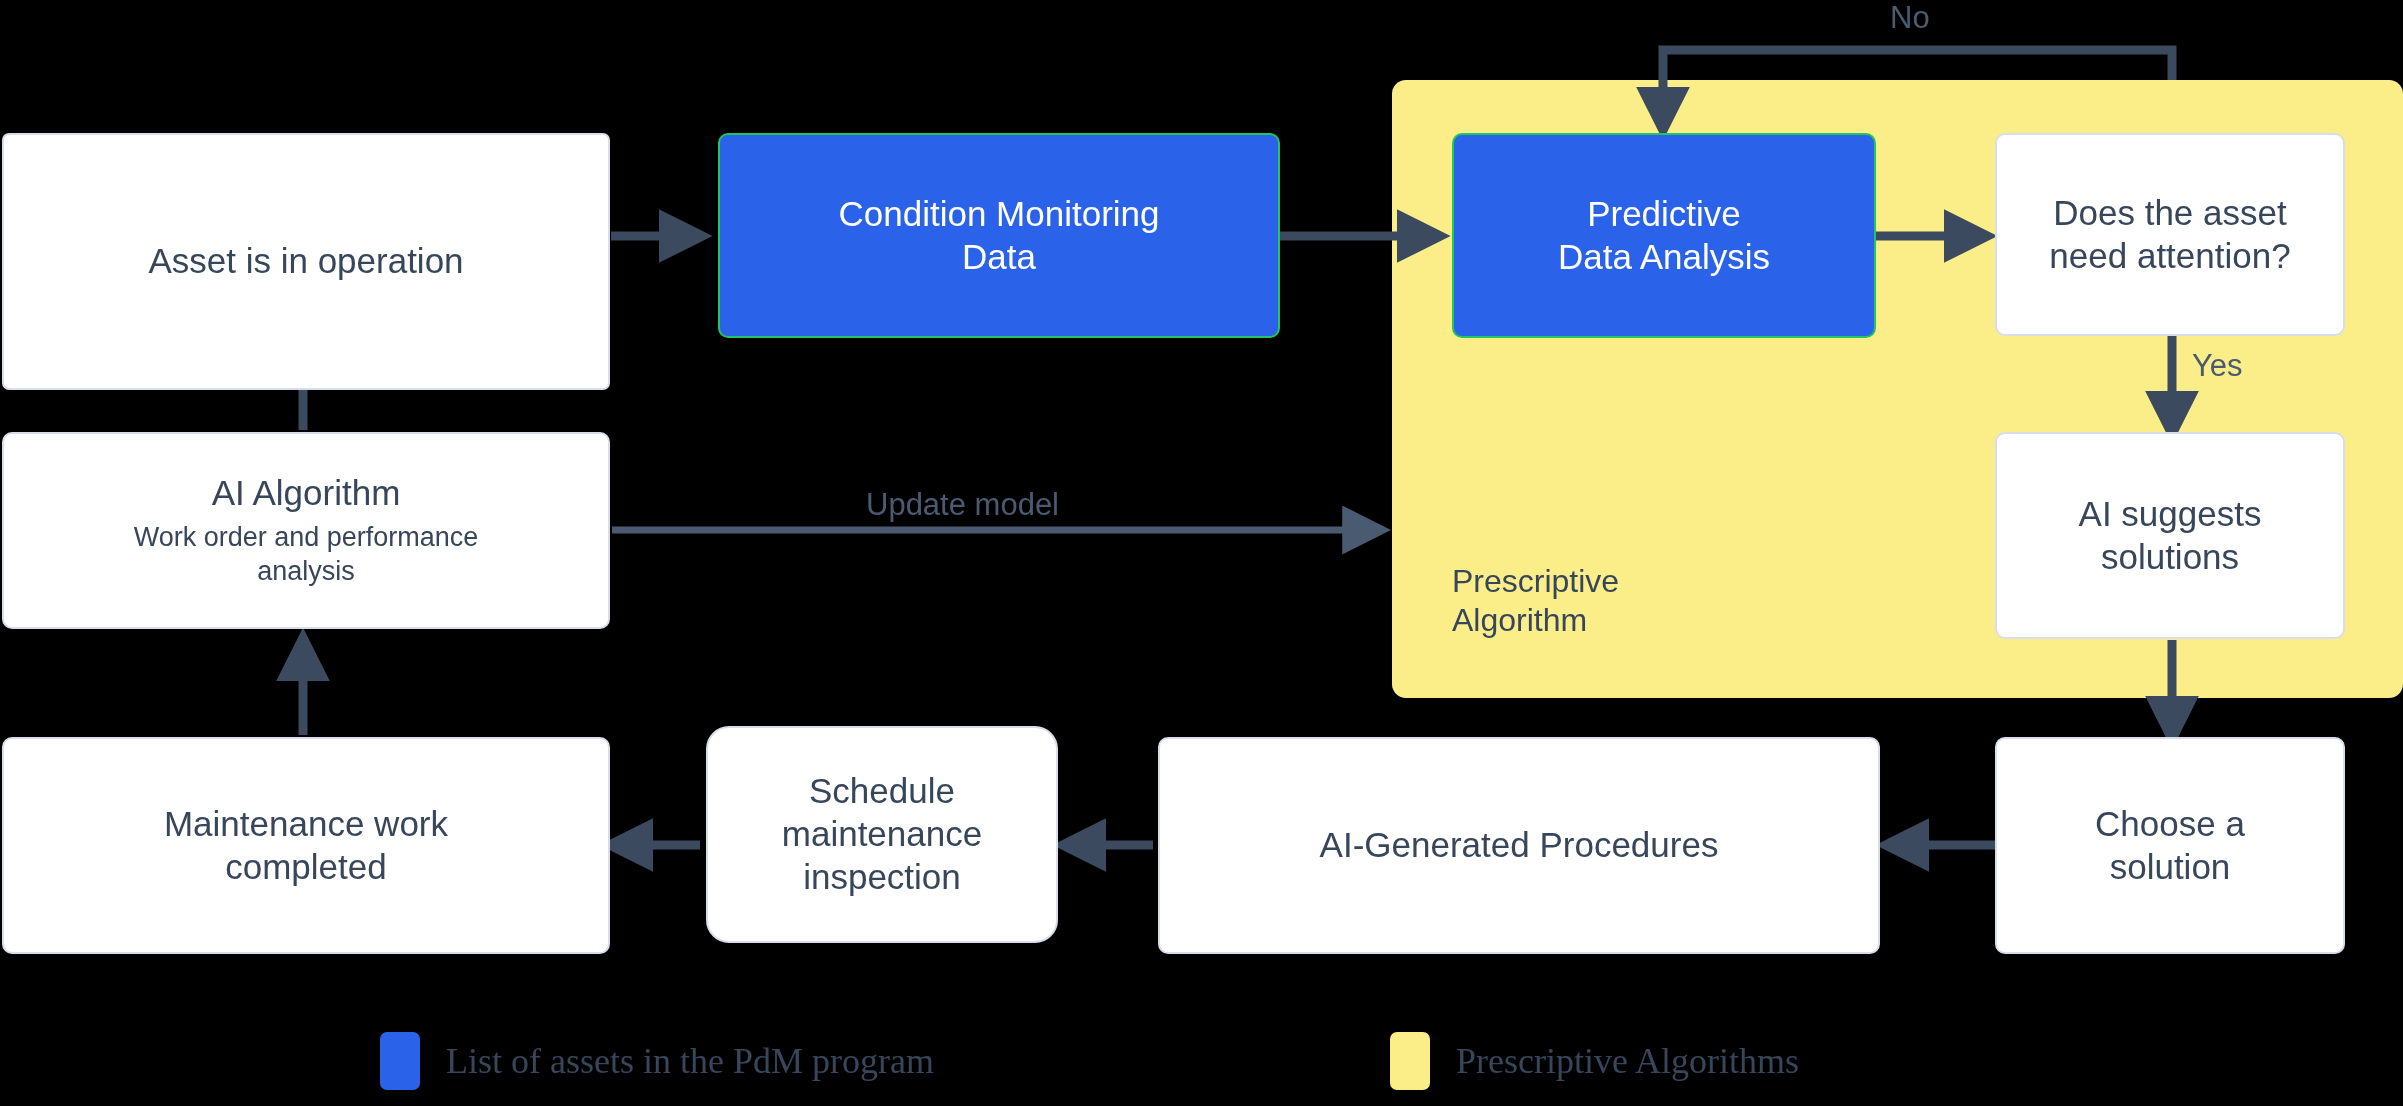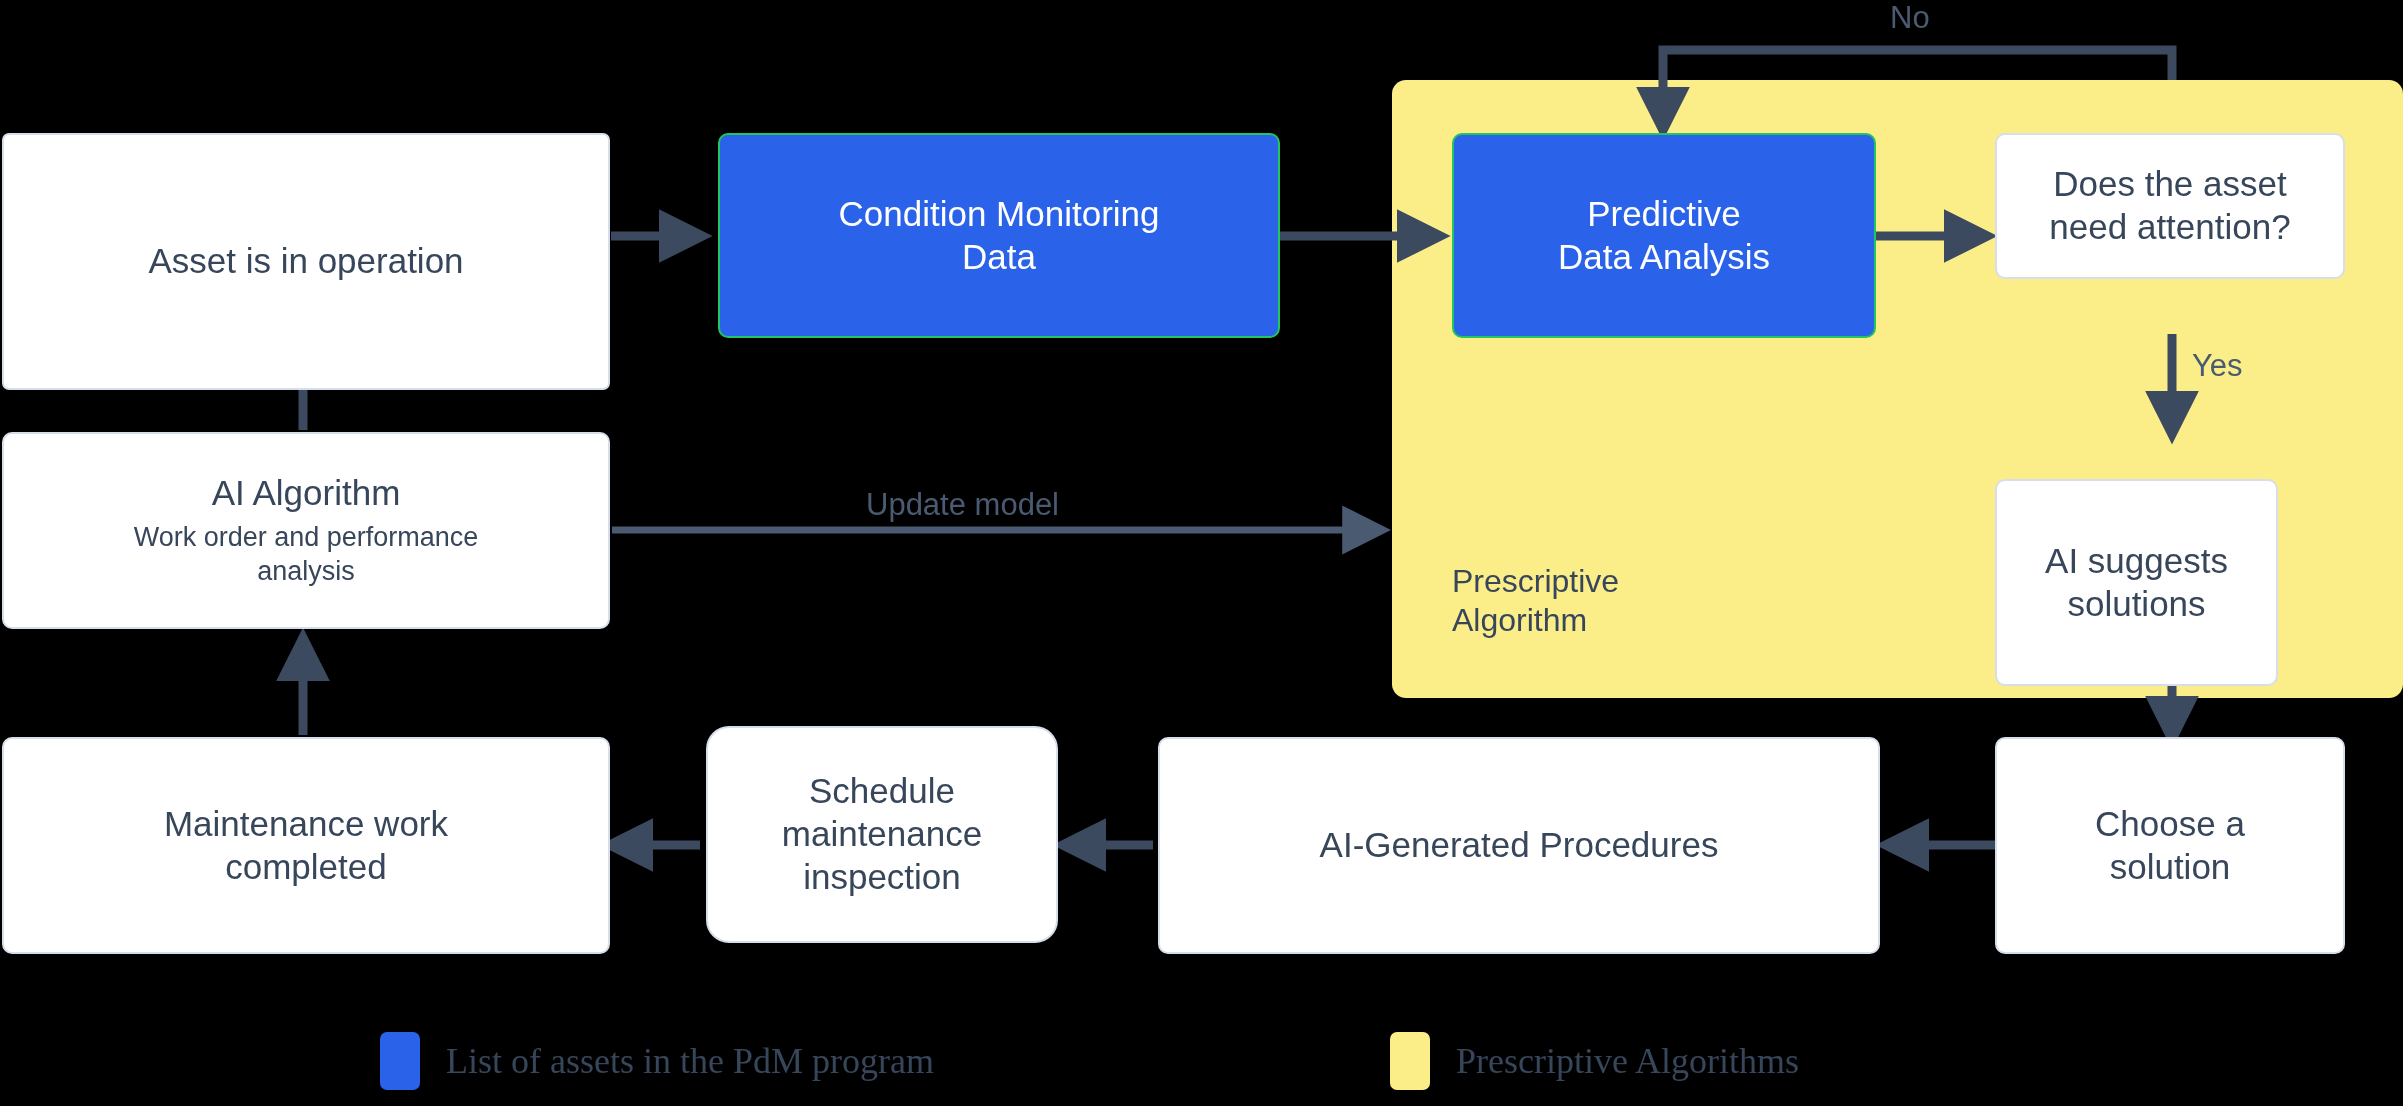--- a/index.html
+++ b/index.html
@@ -158,32 +158,32 @@
   <div class="node blue" style="left:718px; top:133px; width:562px; height:205px;">
     <div class="title">Condition Monitoring
 Data</div>
   </div>
 
   <div class="node blue" style="left:1452px; top:133px; width:424px; height:205px;">
     <div class="title">Predictive
 Data Analysis</div>
   </div>
 
-  <div class="node white" style="left:1995px; top:133px; width:350px; height:146px;">
+  <div class="node white" style="left:1995px; top:133px; width:350px; height:203px;">
     <div class="title">Does the asset
 need attention?</div>
   </div>
 
   <div class="node white" style="left:2px; top:432px; width:608px; height:197px;">
     <div class="title">AI Algorithm</div>
     <div class="sub">Work order and performance
 analysis</div>
   </div>
 
-  <div class="node white" style="left:1995px; top:432px; width:283px; height:207px;margin-top:47px;">
+  <div class="node white" style="left:1995px; top:432px; width:350px; height:207px;">
     <div class="title">AI suggests
 solutions</div>
   </div>
 
   <div class="node white" style="left:1995px; top:737px; width:350px; height:217px;">
     <div class="title">Choose a
 solution</div>
   </div>
 
   <div class="node white" style="left:1158px; top:737px; width:722px; height:217px;">

